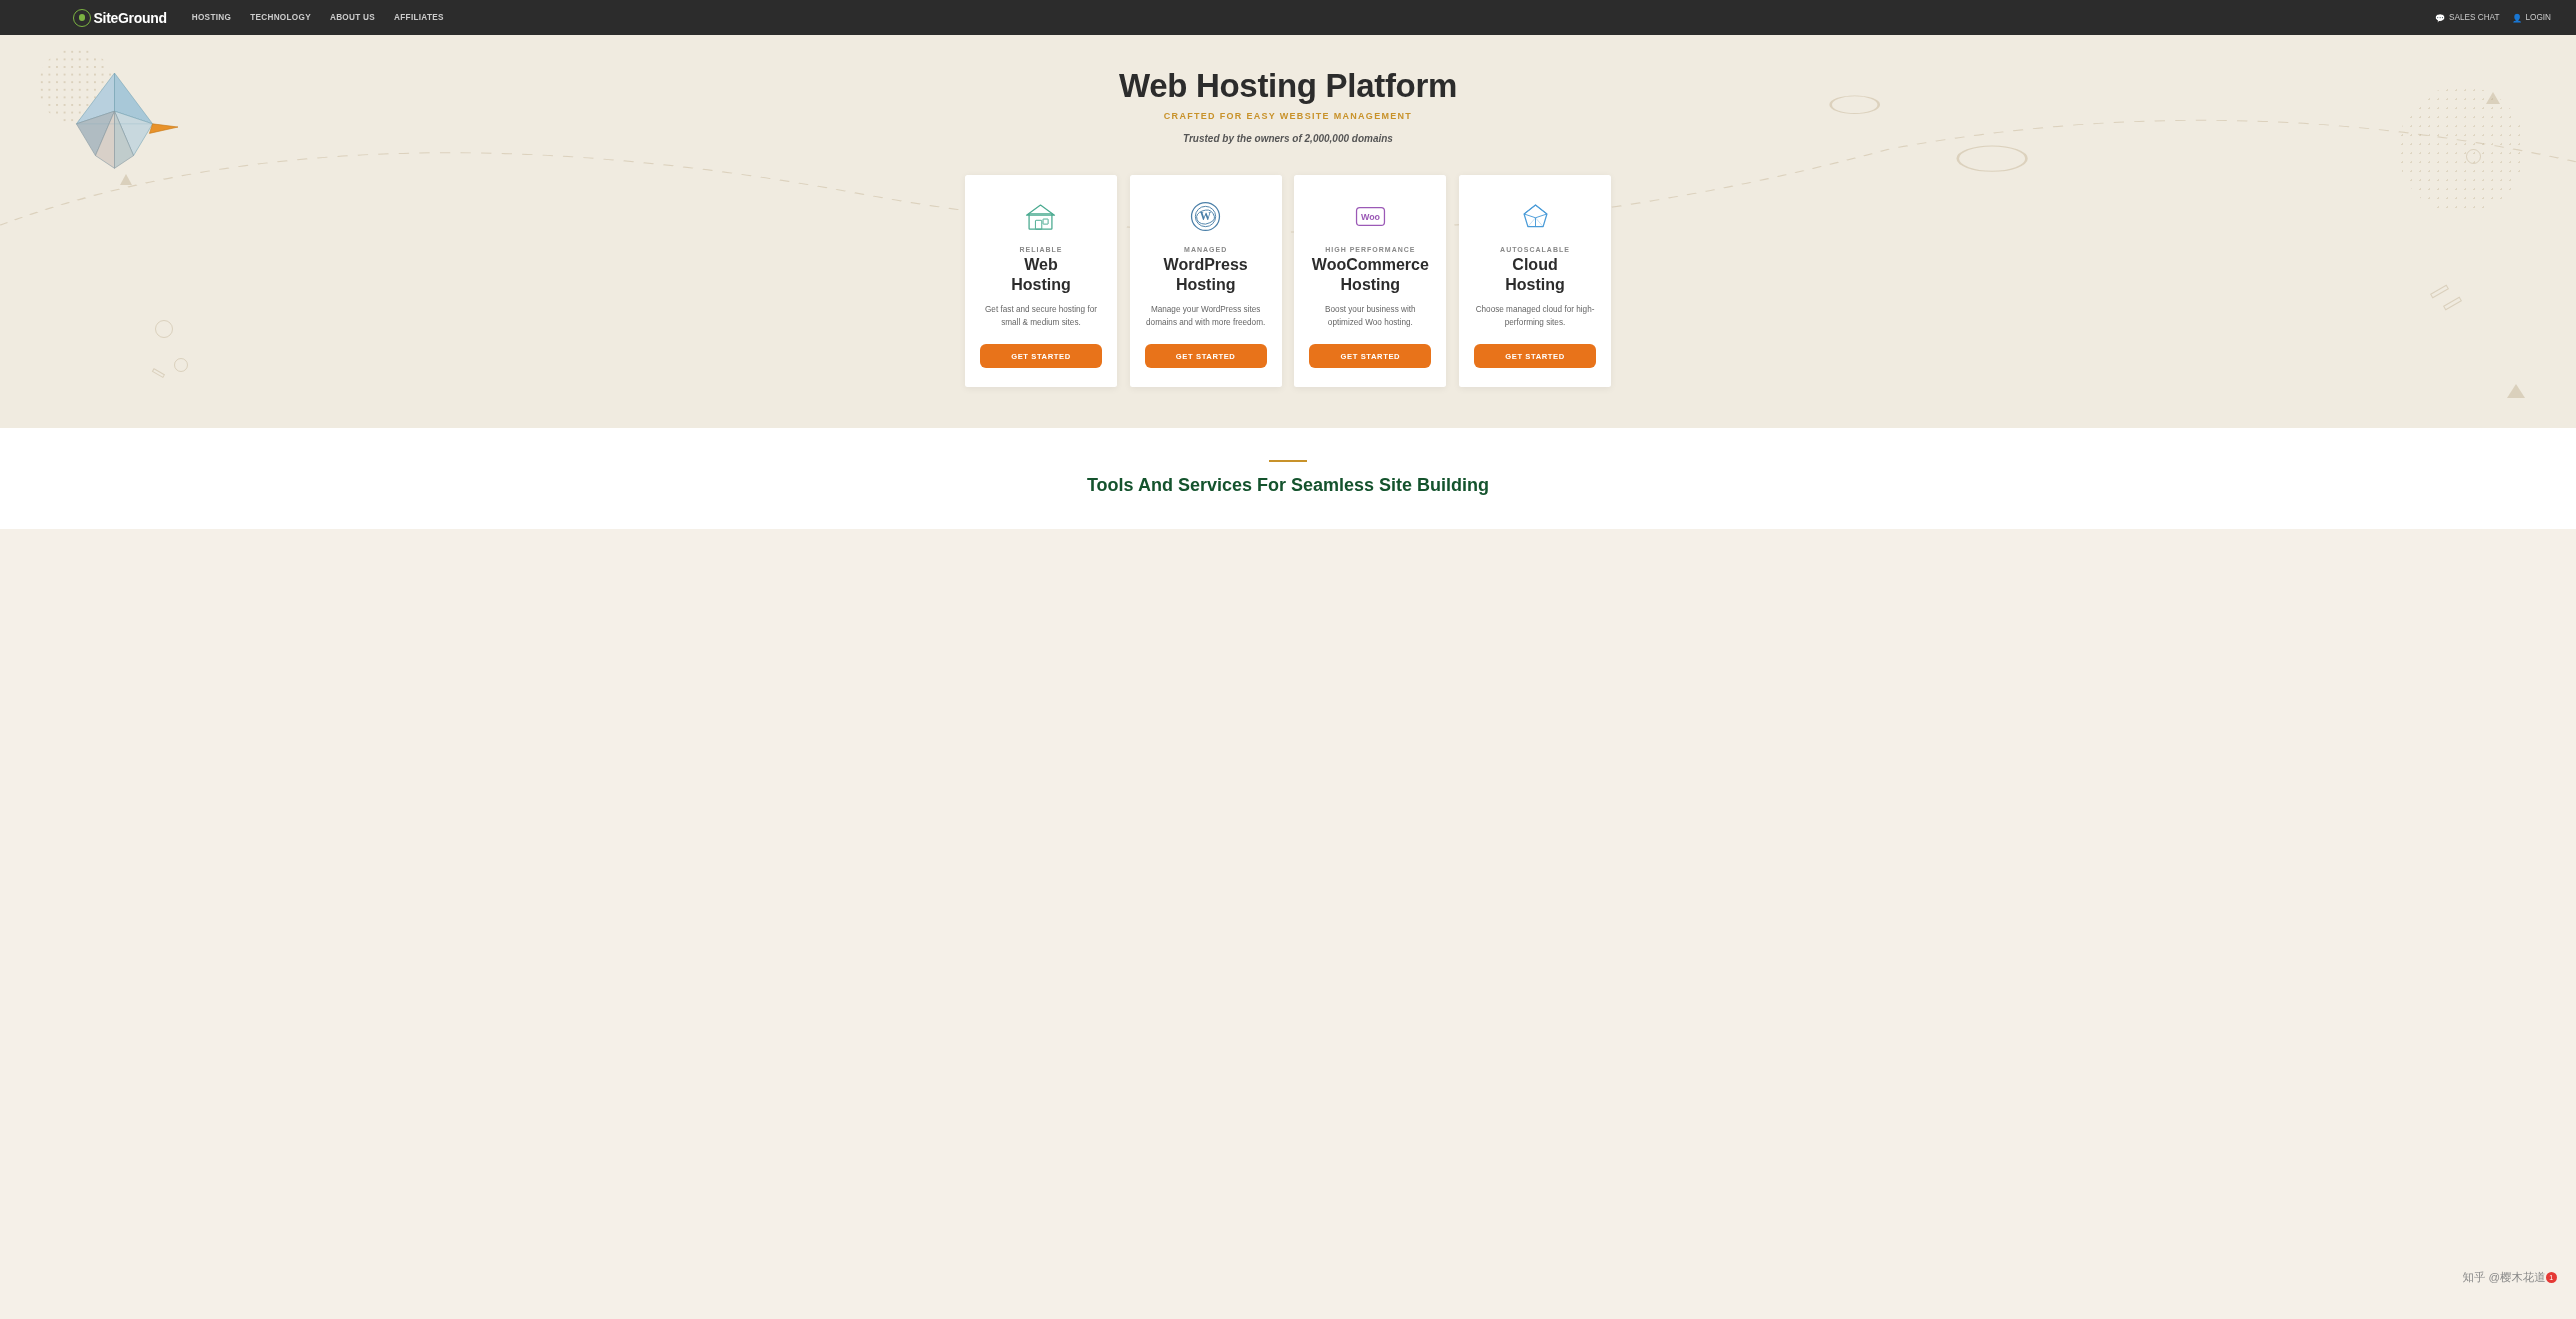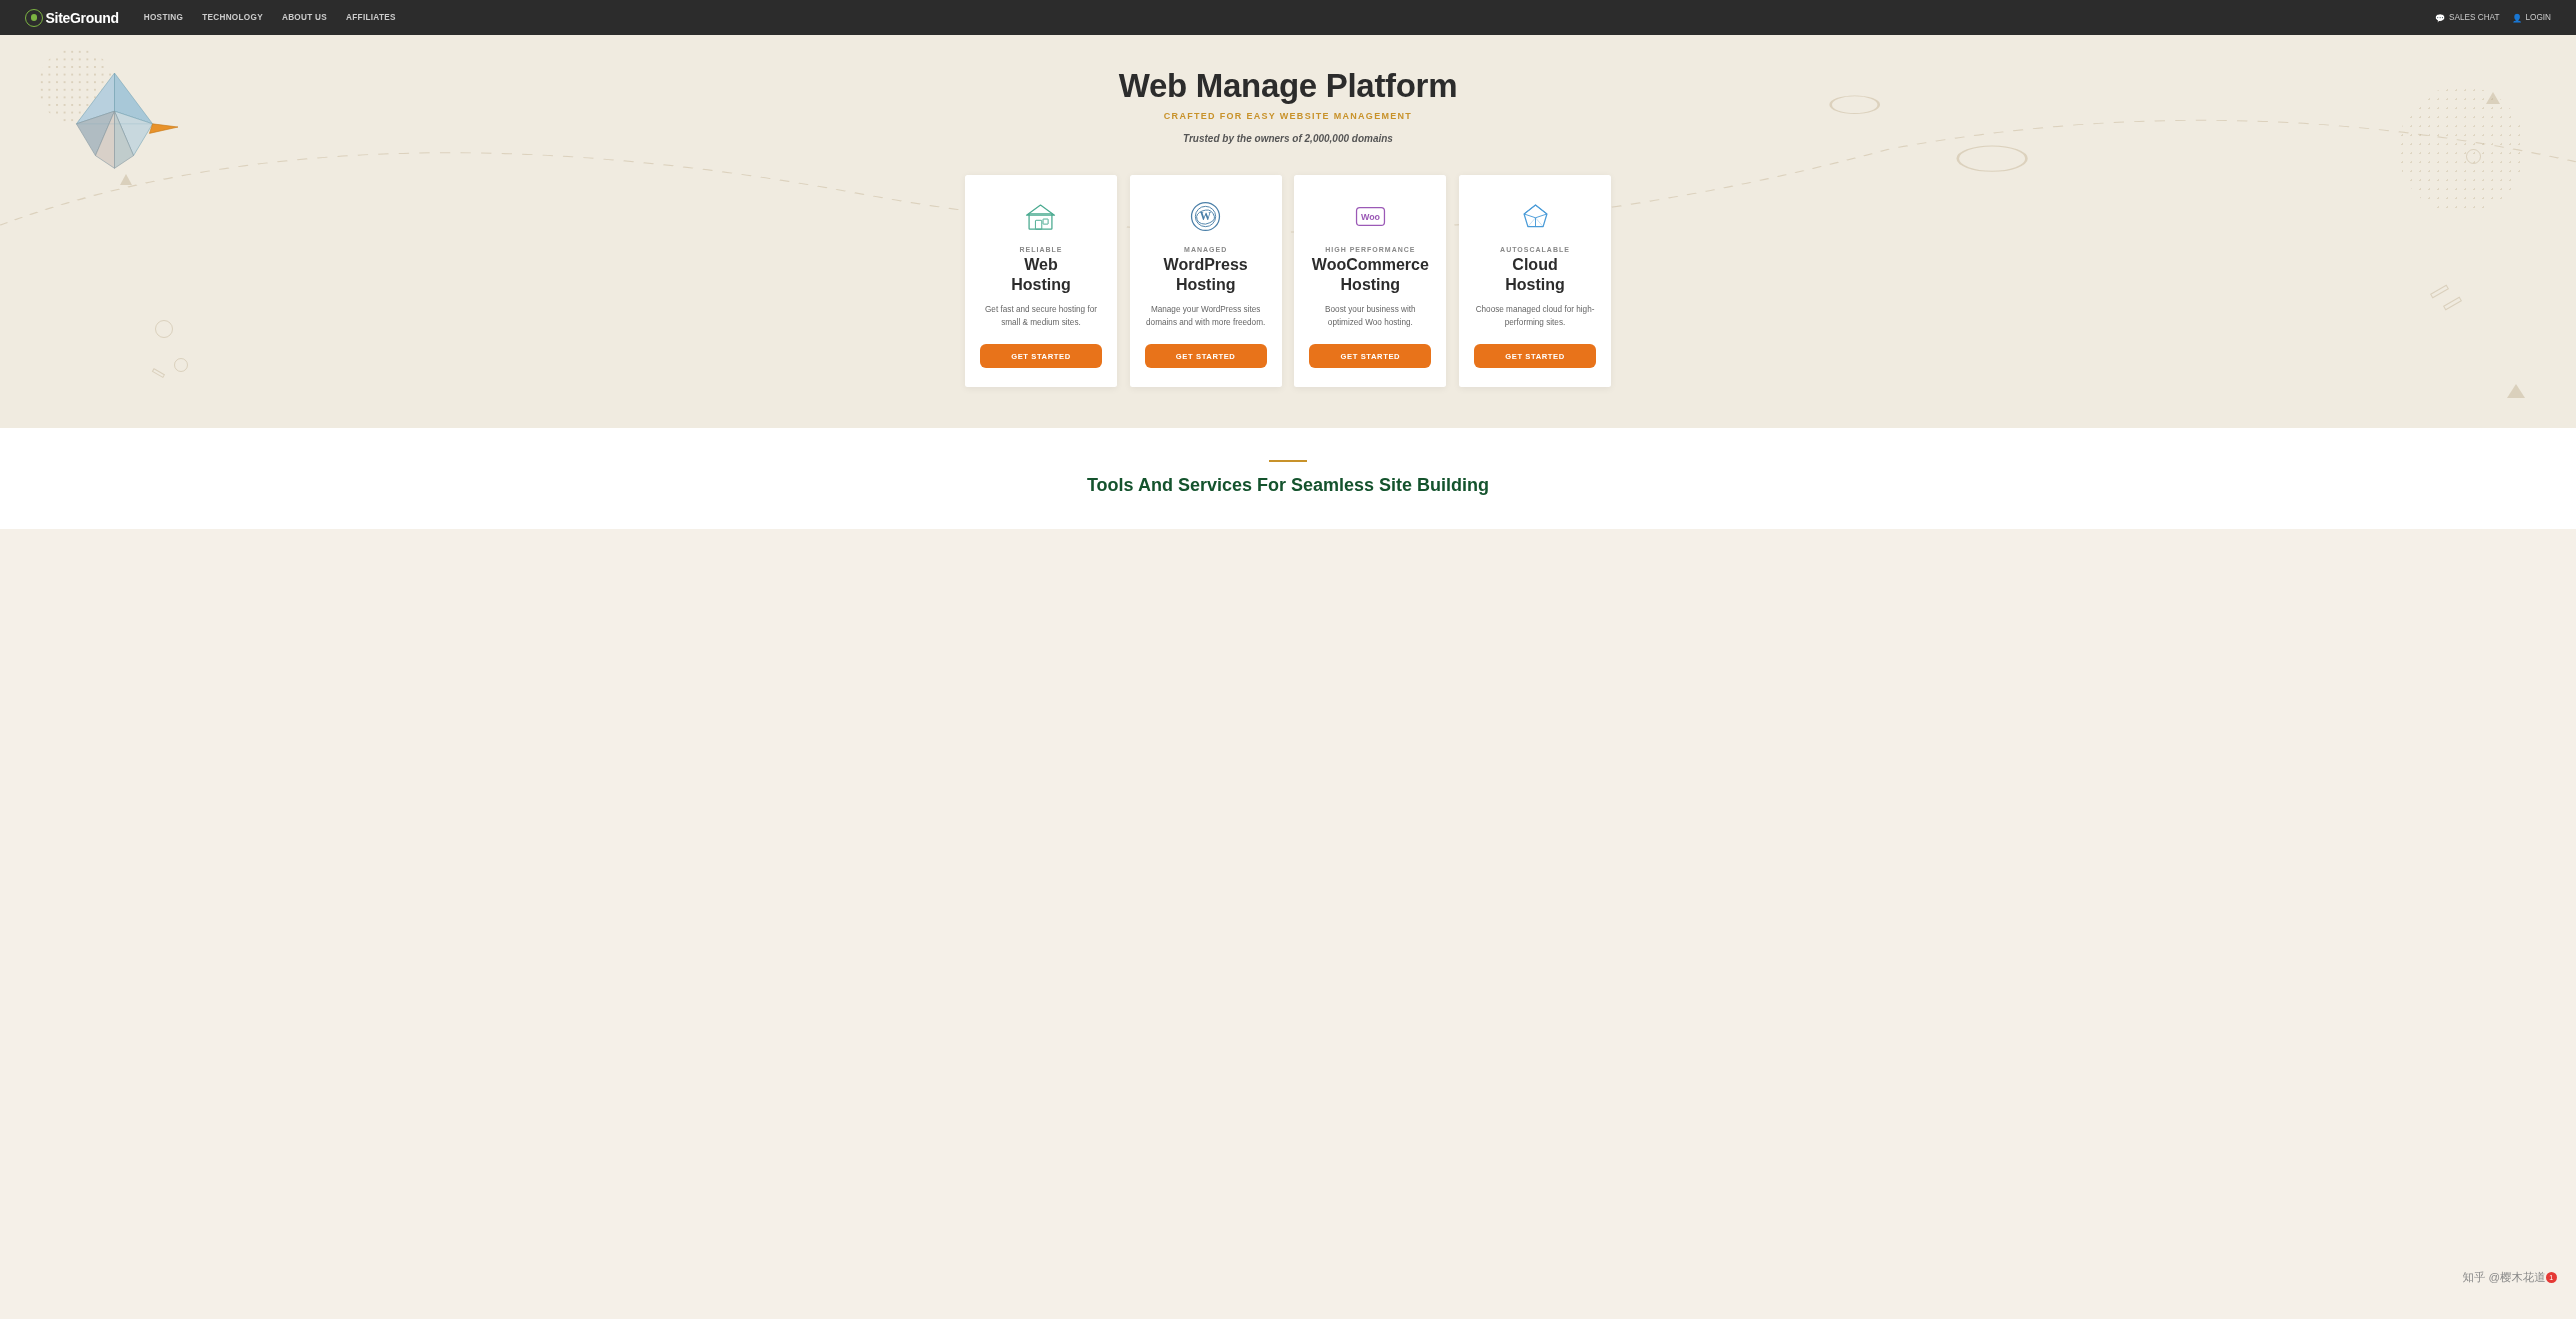--- a/index.html
+++ b/index.html
@@ -10,21 +10,21 @@
       background: #2c2c2c;
       display: flex;
       align-items: center;
       justify-content: space-between;
       padding: 0 25px;
       height: 35px;
       position: relative;
       z-index: 10;
     }
     .navbar-left { display: flex; align-items: center; gap: 25px; }
-    .navbar-logo { display: flex; align-items: center; }
+    .navbar-logo { display: flex; align-items: center; margin-left: 48px; }
     .navbar-logo-text {
       font-size: 14px;
       font-weight: bold;
       color: white;
       letter-spacing: -0.3px;
     }
     .logo-circle {
       width: 18px;
       height: 18px;
       border-radius: 50%;
@@ -334,21 +334,21 @@
       <polygon points="70,160 100,90 100,180" fill="#d8d0c8" stroke="#8899a2" stroke-width="1"></polygon>
 
       <polygon points="160,110 200,115 155,125" fill="#e8922a" stroke="#c87a1a" stroke-width="1"></polygon>
 
       <line x1="100" y1="30" x2="100" y2="90" stroke="#7da8b8" stroke-width="0.8"></line>
       <line x1="40" y1="110" x2="160" y2="110" stroke="#7da8b8" stroke-width="0.8" opacity="0.5"></line>
     </svg>
   </div>
 
   <div class="hero-content">
-    <h1 class="hero-title">Web Manage Platform</h1>
+    <h1 class="hero-title">Web Hosting Platform</h1>
     <p class="hero-subtitle">CRAFTED FOR EASY WEBSITE MANAGEMENT</p>
     <p class="hero-tagline">Trusted by the owners of 2,000,000 domains</p>
   </div>
 
   <div class="cards-container">
 
     <div class="card">
       <div class="card-icon icon-house">
         <svg viewBox="0 0 52 52" fill="none">
           <rect x="8" y="22" width="36" height="24" rx="1" stroke="#4aaa90" stroke-width="2" fill="none"></rect>

